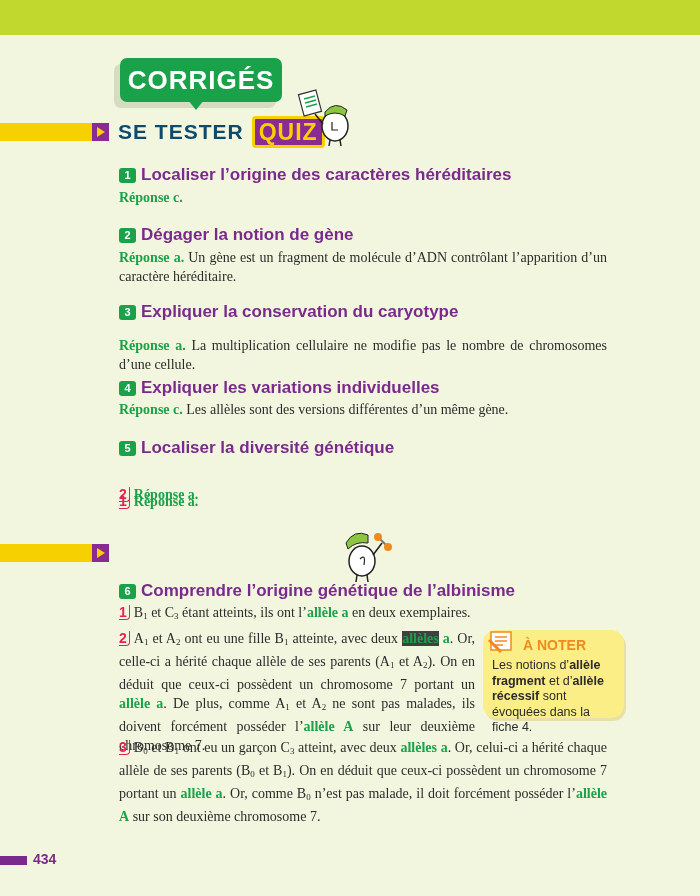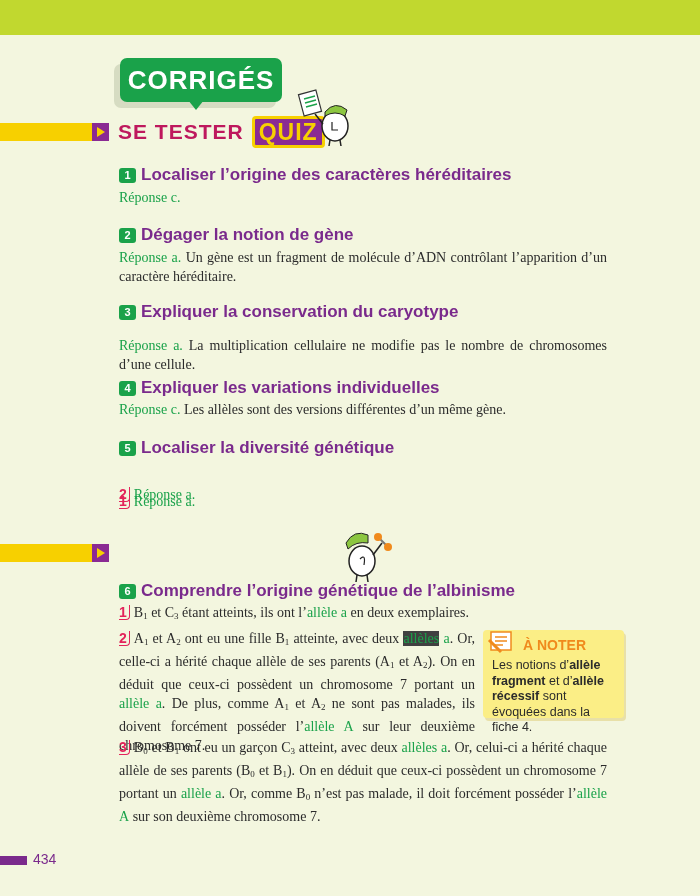--- a/index.html
+++ b/index.html
@@ -14,48 +14,48 @@
     box-shadow: -6px 6px 0 #d6dcc2; }
   .corriges-tail { position: absolute; left: 188px; top: 100px; width: 0; height: 0;
     border-left: 8px solid transparent; border-right: 8px solid transparent; border-top: 10px solid #1aa24a; }
 
   .sec-head { position: absolute; left: 0; height: 24px; display: flex; align-items: center; }
   .sec-bar { width: 92px; height: 18px; background: #f7d000; }
   .sec-arrow { width: 17px; height: 18px; background: #8a2a93; position: relative; }
   .sec-arrow::after { content: ""; position: absolute; left: 5px; top: 4px; border-top: 5px solid transparent;
     border-bottom: 5px solid transparent; border-left: 8px solid #f7d000; }
   .sec-label { margin-left: 9px; font-family: "Liberation Sans", sans-serif; font-weight: bold; font-size: 21px;
-    color: #be185d; letter-spacing: 1px; }
+    color: #0c4a6e; letter-spacing: 1px; }
   .sec-badge { margin-left: 8px; background: #8a2a93; color: #f7d000; font-family: "Liberation Sans", sans-serif;
     font-weight: bold; font-size: 23px; padding: 0 4px; border: 3px solid #f7d000; border-radius: 4px;
     line-height: 26px; letter-spacing: 1px; }
 
   .mascot { position: absolute; }
 
   .item-title { position: absolute; left: 119px; display: flex; align-items: center; font-family: "Liberation Sans", sans-serif;
     font-weight: bold; font-size: 17px; color: #7a2a8c; }
   .num-badge { width: 17px; height: 15px; background: #1aa24a; color: #fff; border-radius: 3px; font-size: 11px;
     line-height: 15px; text-align: center; margin-right: 5px; }
 
   .para { position: absolute; left: 119px; width: 488px; font-size: 14px; line-height: 19px; text-align: justify; }
-  .g { color: #1aa24a; font-weight: normal; }
+  .g { color: #1aa24a; font-weight: bold; }
   .hl { background: #404040; }
   .sub-num { display: inline-block; color: #e3245b; font-family: "Liberation Sans", sans-serif; font-weight: bold;
     font-size: 14px; border-bottom: 1.5px solid #e3245b; border-right: 1.5px solid #e3245b; border-bottom-right-radius: 4px;
     padding-right: 2px; margin-right: 4px; line-height: 14px; }
   sub { font-size: 9px; vertical-align: -2px; }
 
   .note-box { position: absolute; left: 483px; top: 630px; width: 141px; height: 88px; background: #fbee86;
-    border-radius: 4px; box-shadow: 2px 3px 0 #e8e0a8; font-family: "Liberation Sans", sans-serif; font-size: 12.5px;
+    border-radius: 13px; box-shadow: 2px 3px 0 #e8e0a8; font-family: "Liberation Sans", sans-serif; font-size: 12.5px;
     line-height: 15.5px; color: #2b2b2b; padding: 28px 8px 3px 9px; }
   .note-title { position: absolute; left: 40px; top: 8px; color: #f08a1c; font-weight: bold; font-size: 14px; }
   .note-icon { position: absolute; left: 4px; top: 0px; }
 
   .page-bar { position: absolute; left: 0; top: 856px; width: 27px; height: 9px; background: #7a2a8c; }
-  .page-num { position: absolute; left: 33px; top: 851px; font-family: "Liberation Sans", sans-serif; font-weight: normal;
+  .page-num { position: absolute; left: 33px; top: 851px; font-family: "Liberation Sans", sans-serif; font-weight: bold;
     font-size: 14px; color: #7a2a8c; }
 </style>
 </head>
 <body>
 
 <div class="top-band"></div>
 
 <div class="corriges">CORRIGÉS</div>
 <div class="corriges-tail"></div>
 

